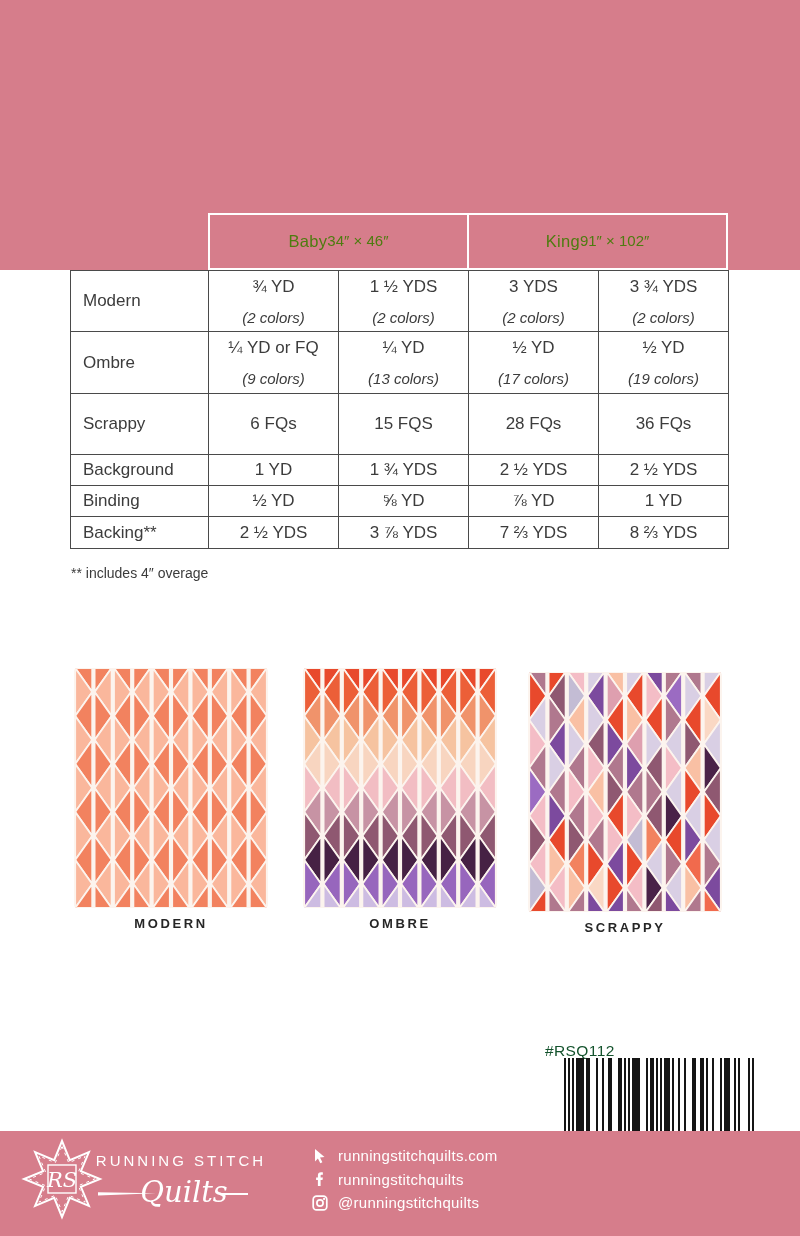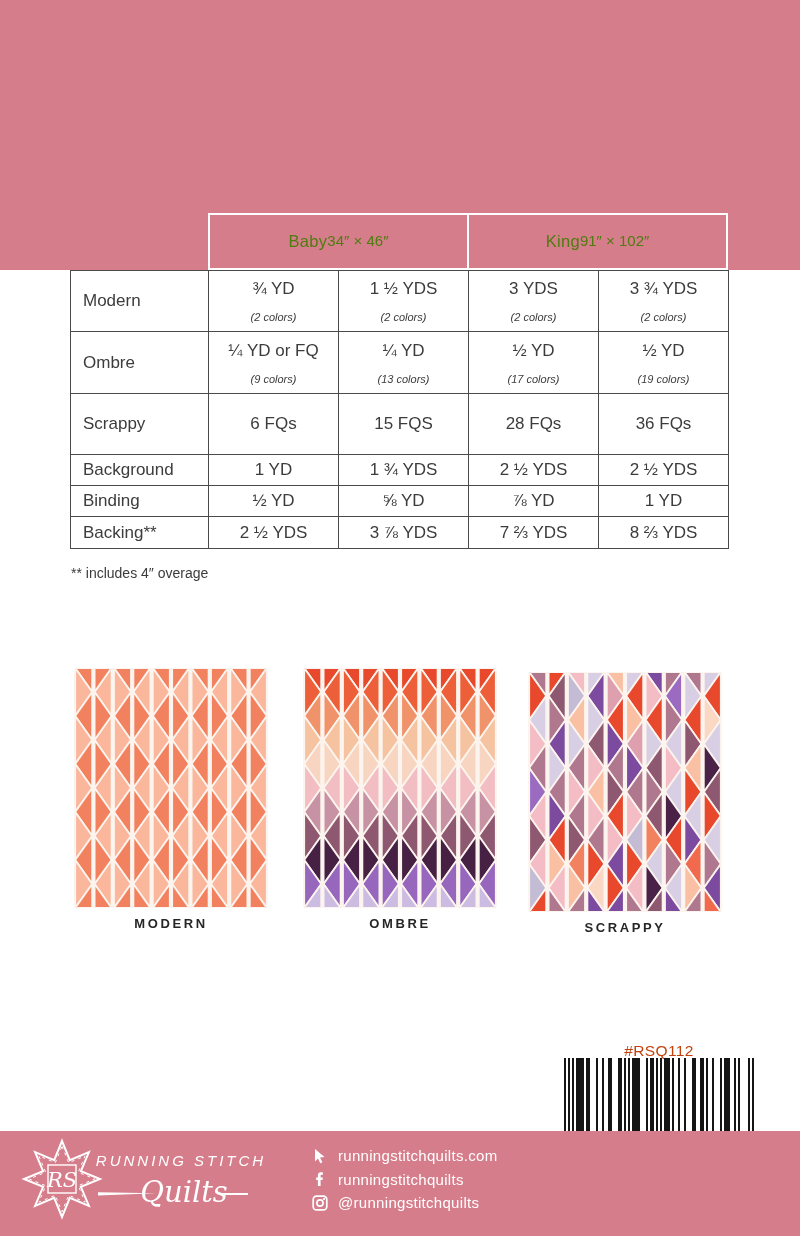--- a/index.html
+++ b/index.html
@@ -22,36 +22,36 @@
   .size-cell:first-child{border-left:none;}
   .size-name{font-size:16.5px;font-weight:500;letter-spacing:.3px;}
   .size-dims{font-size:15px;font-weight:400;}
   
   .ftable{
     position:absolute;left:70px;top:270px;width:658px;
     border-collapse:collapse;table-layout:fixed;font-size:17px;color:#3C3C3C;
   }
   .ftable td{border:1px solid #4A4A4A;vertical-align:middle;text-align:center;padding:0;}
   .ftable td.rowlabel{text-align:left;padding-left:12px;}
-  .cell-sub{font-style:italic;font-size:11px;margin-top:12px;}
+  .cell-sub{font-style:italic;font-size:15px;margin-top:12px;}
   .footnote{position:absolute;left:71px;top:565px;font-size:14px;color:#3B3B3B;text-align:center;}
   
   .quilt{position:absolute;width:194px;height:240px;border-radius:4px;overflow:hidden;}
   .quilt-label{
     position:absolute;width:194px;text-align:center;font-size:13px;font-weight:700;
     letter-spacing:2.6px;color:#262626;
   }
   
   .barcode-box{position:absolute;left:545px;top:1036px;width:228px;height:166px;background:#FFFFFF;}
-  .sku{position:absolute;left:0;top:6px;width:100%;text-align:center;font-size:15.5px;color:#c2410c;letter-spacing:.4px;}
+  .sku{position:absolute;left:0;top:6px;width:100%;text-align:left;font-size:15.5px;color:#14532d;letter-spacing:.4px;}
   
   .pink-bottom{position:absolute;left:0;top:1131px;width:800px;height:105px;background:#D67D8B;}
   .brand-line1{
     position:absolute;left:94px;top:1152px;width:174px;text-align:center;
-    color:#FFFFFF;font-size:15px;letter-spacing:3px;font-weight:400;font-style:italic;
+    color:#FFFFFF;font-size:15px;letter-spacing:3px;font-weight:400;
   }
   .links{position:absolute;left:312px;top:1142px;}
   .link-row{display:flex;align-items:center;height:23.5px;color:#FFFFFF;font-size:15px;letter-spacing:.3px;}
   .link-row .licon{width:16px;height:16px;margin-right:10px;flex:0 0 16px;}
 </style>
 </head>
 <body>
 
 <div class="page">
 

